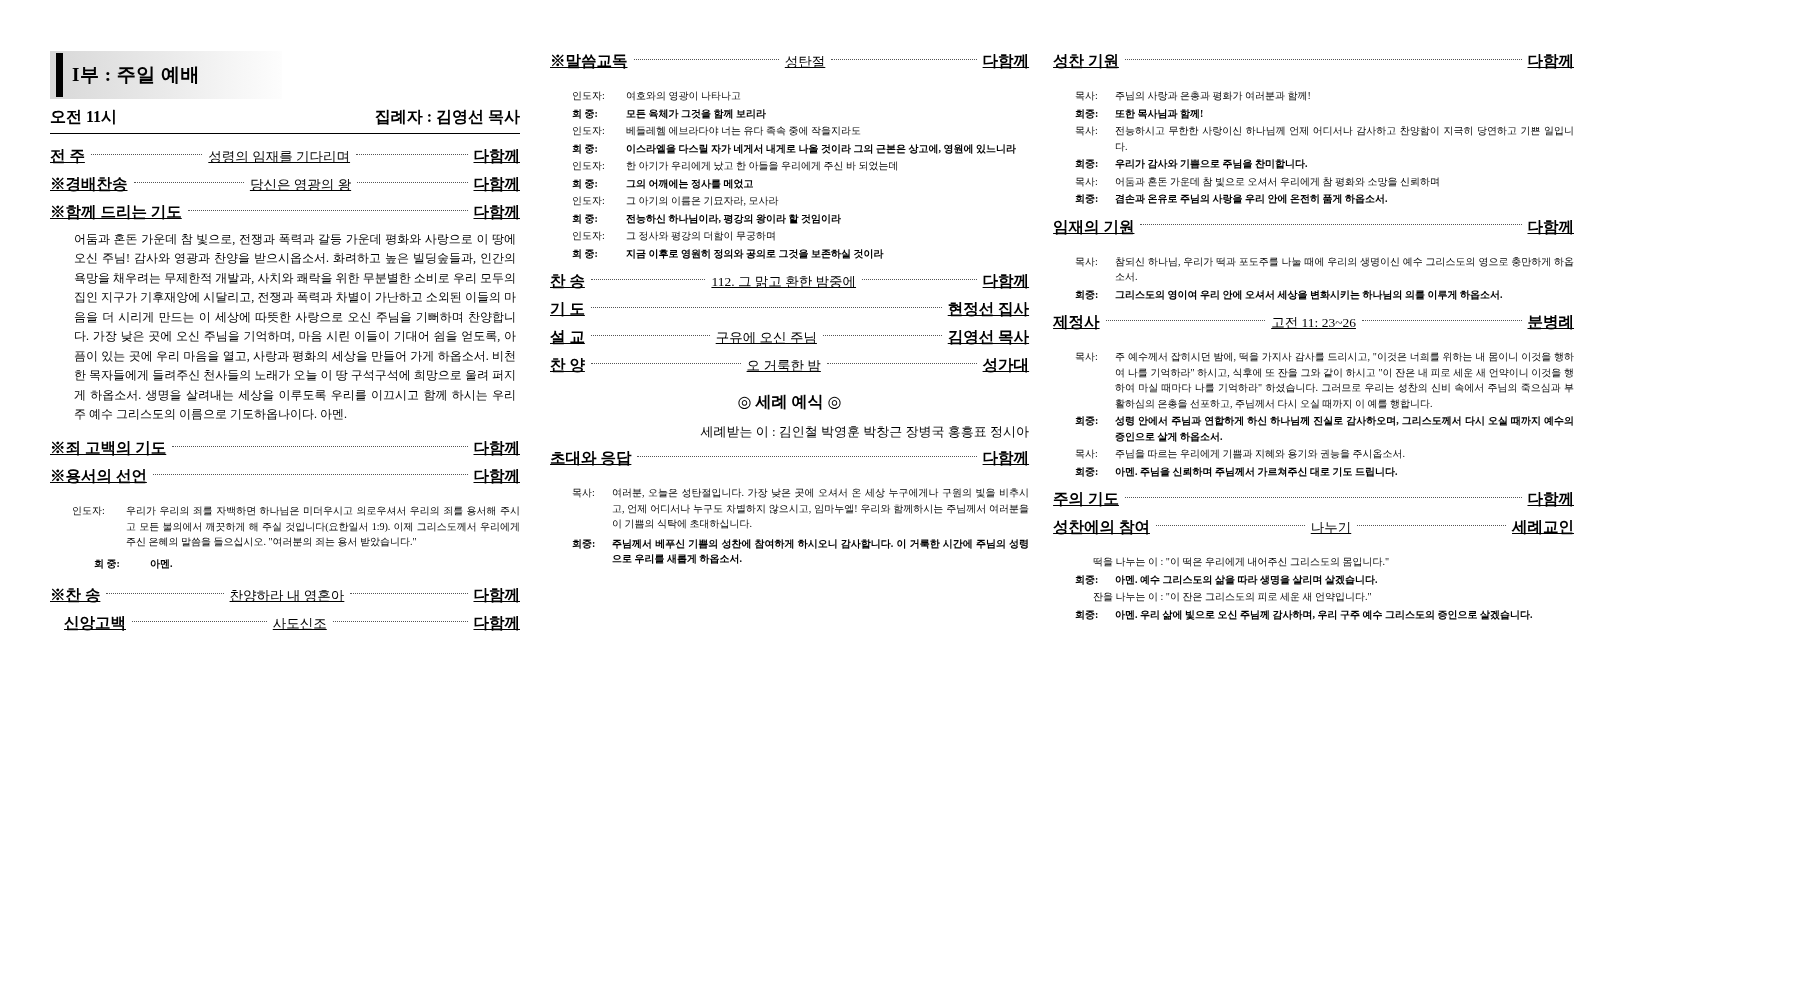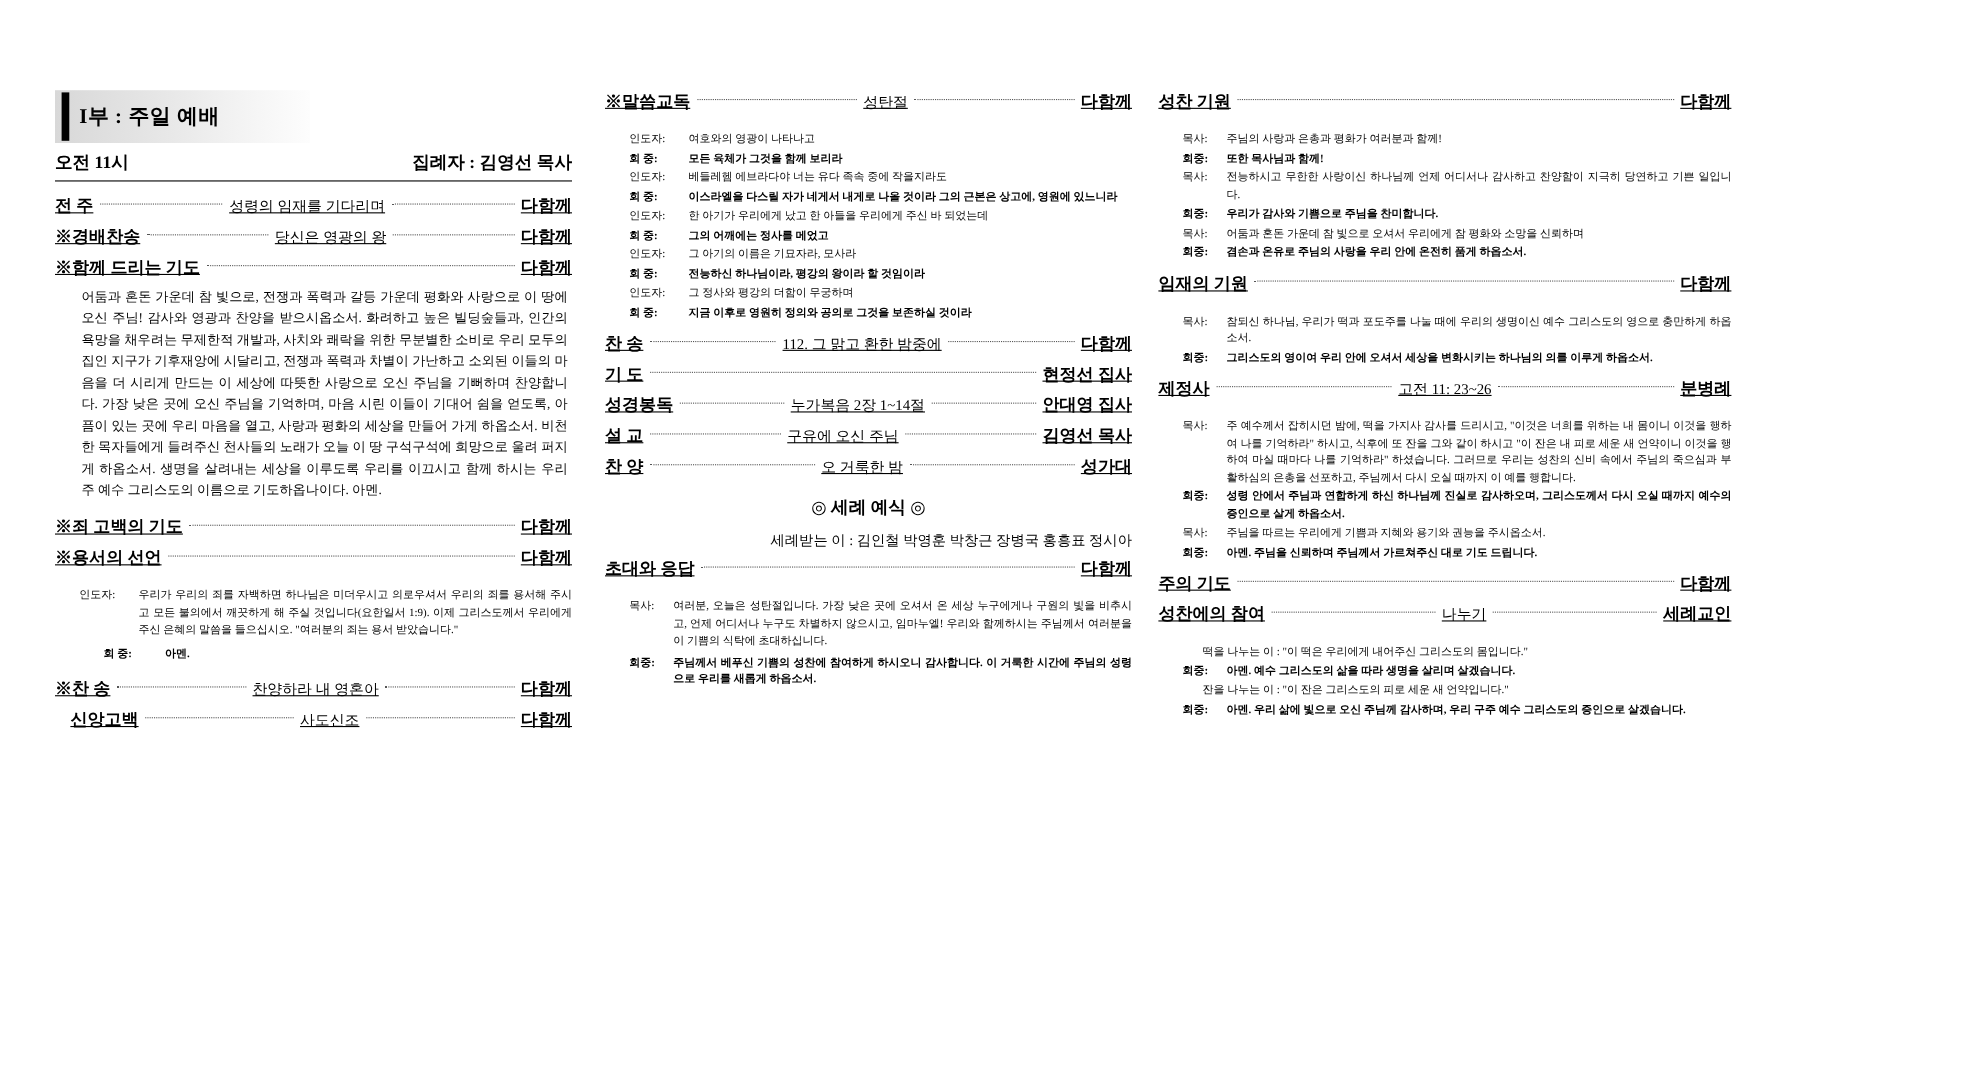--- a/index.html
+++ b/index.html
@@ -12,21 +12,21 @@
     height: 992px;
     font-family: "Liberation Serif", "DejaVu Serif", serif;
     color: #000000;
     overflow: hidden;
   }
   .page {
     position: relative;
     width: 1614px;
     height: 992px;
     box-sizing: border-box;
-    padding: 82px 40px 10px 40px;
+    padding: 51px 40px 10px 40px;
     display: flex;
     gap: 0px;
   }
   .col {
     box-sizing: border-box;
   }
   .col1 { width: 560px; padding-right: 30px; padding-left: 10px;}
   .col2 { width: 585px; padding-right: 24px; }
   .col3 { width: 610px; }
 
@@ -279,27 +279,20 @@
       <span class="mid">112. 그 맑고 환한 밤중에</span>
       <span class="dots"></span>
       <span class="rgt">다함께</span>
     </div>
     <div class="line">
       <span class="lbl">기      도</span>
       <span class="dots"></span>
       <span class="rgt">현정선 집사</span>
     </div>
     <div class="line">
-      <span class="lbl">성경봉독</span>
-      <span class="dots"></span>
-      <span class="mid">누가복음 2장 1~14절</span>
-      <span class="dots"></span>
-      <span class="rgt">안대영 집사</span>
-    </div>
-    <div class="line">
       <span class="lbl">설      교</span>
       <span class="dots"></span>
       <span class="mid">구유에 오신 주님</span>
       <span class="dots"></span>
       <span class="rgt">김영선 목사</span>
     </div>
     <div class="line">
       <span class="lbl">찬      양</span>
       <span class="dots"></span>
       <span class="mid">오 거룩한 밤</span>

